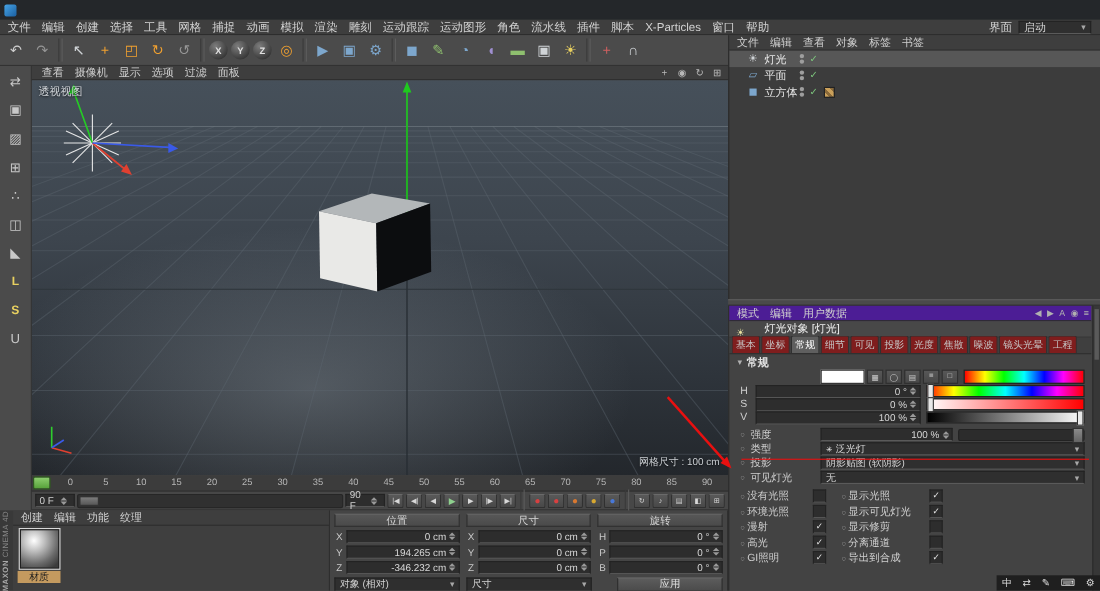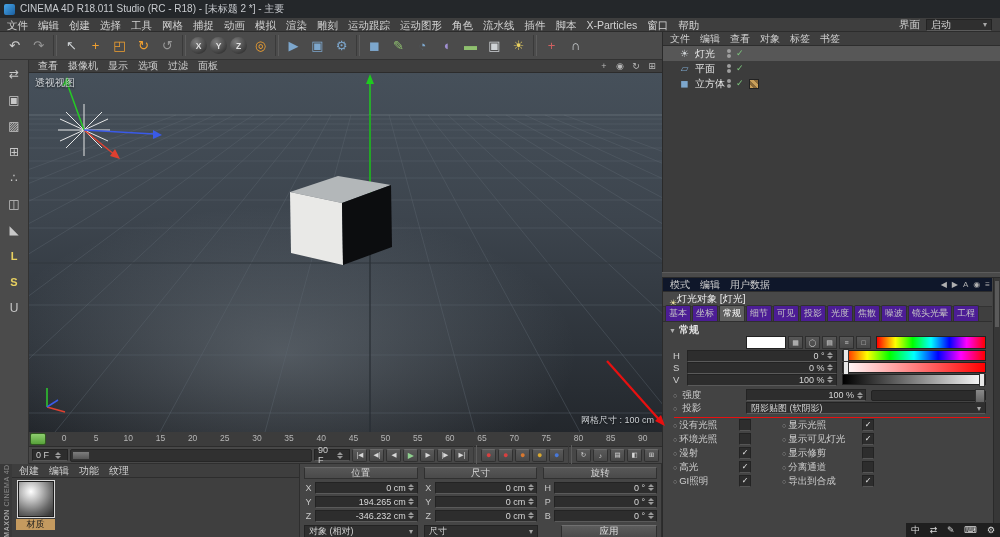--- a/index.html
+++ b/index.html
@@ -107,28 +107,28 @@
   .vdots{display:flex;flex-direction:column;gap:1px}
   .vdots i{width:4px;height:4px;border-radius:50%;background:#9e9e9e}
   .om-check{font-size:9px;color:#7ec87e;line-height:11px}
   .tex-tag{width:10px;height:10px;border:1px solid #222;box-sizing:border-box;
     background:linear-gradient(45deg,#caa05a 25%,#8a6a3a 25%,#8a6a3a 50%,#caa05a 50%,#caa05a 75%,#8a6a3a 75%)}
   #om-splitter{position:absolute;left:662px;top:272px;width:338px;height:6px;background:#4a4a4a;
                border-top:1px solid #5c5c5c;border-bottom:1px solid #2a2a2a;box-sizing:border-box}
   
   #am{position:absolute;left:662px;top:278px;width:338px;height:259px;background:#434343;border-left:1px solid #2a2a2a;
       box-sizing:border-box;padding-right:8px}
-  .am-menu{height:13px;background:#0f172a;border-bottom:1px solid #2d2d2d;display:flex;align-items:center;padding:0 2px}
+  .am-menu{height:13px;background:#4c1d95;border-bottom:1px solid #2d2d2d;display:flex;align-items:center;padding:0 2px}
   .am-menu .mi{padding:0 5px;font-size:10px;color:#cfcfcf}
   .am-menu .right{margin-left:auto;display:flex;gap:5px;font-size:8px;color:#b0b0b0;align-items:center}
-  .am-title{height:14px;display:flex;align-items:flex-start;gap:0;padding:0 6px;background:#484848;border-bottom:1px solid #333}
+  .am-title{height:14px;display:flex;align-items:flex-start;gap:18px;padding:0 6px;background:#484848;border-bottom:1px solid #333}
   .am-title-icon::before{content:"☀";font-size:9px;color:#e8e0a0}
   .am-title .ttl{font-size:10px;color:#ededed}
   .am-tabs{display:flex;align-items:flex-end;height:14px;background:#3f3f3f;border-bottom:1px solid #2f2f2f;padding:0 2px;gap:1px}
-  .tab{font-size:9px;color:#c6c6c6;padding:1px 3px;background:#4c1d95;border:1px solid #303030;border-bottom:none;
+  .tab{font-size:9px;color:#c6c6c6;padding:1px 3px;background:#7f1d1d;border:1px solid #303030;border-bottom:none;
        border-radius:2px 2px 0 0;white-space:nowrap}
   .tab.active{background:#5f5f5f;color:#fff}
   .am-body{padding-top:2px}
   .sec-head{font-size:10px;font-weight:bold;color:#e2e2e2;padding:0 6px;height:12px;display:flex;align-items:center;gap:3px}
   .sec-head::before{content:"▼";font-size:7px;color:#b0b0b0}
   .am-row{display:flex;align-items:center;height:12px;margin:0 0 1px 0;padding-left:10px}
   .am-row.h11{height:11px}
   .am-label{width:73px;min-width:73px;font-size:9.5px;color:#cfcfcf;display:flex;align-items:center;gap:3px;box-sizing:border-box}
   .pdot::before{content:"○";font-size:7px;color:#9a9a9a;margin-right:2px}
   .exp::before{content:"▼";font-size:7px;color:#b0b0b0;margin-right:2px}
@@ -143,38 +143,37 @@
   .bar-s{background:linear-gradient(to right,#ffffff,#f00)}
   .bar-v{background:linear-gradient(to right,#000,#fff)}
   .bar-marker{position:absolute;top:-2px;width:4px;height:12px;background:#e8e8e8;border:1px solid #333}
   .mk-l{left:0}.mk-r{right:0}
   .slider{flex:1;height:9px;margin:0 6px 0 5px;background:#2c2c2c;border:1px solid #222;border-radius:2px;position:relative}
   .slider-handle{position:absolute;right:0;top:-2px;width:8px;height:12px;background:linear-gradient(#8a8a8a,#636363);border:1px solid #333}
   .am-dd{flex:1;margin-right:6px;height:12px;font-size:9px}
   .dd-ic::before{content:"✳";font-size:7px;color:#e8e8e8;margin-right:3px}
   .opt-row{display:flex;align-items:center;height:14px;padding-left:10px}
   .opt-label{width:66px;min-width:66px;font-size:9.5px;color:#cfcfcf}
-  .opt-label2{width:80px;min-width:80px;font-size:9.5px;color:#cfcfcf;margin-left:31px}
+  .opt-label2{width:80px;min-width:80px;font-size:9.5px;color:#cfcfcf;margin-left:14px}
   .cb{width:10px;height:10px;background:#2d2d2d;border:1px solid #232323;border-bottom-color:#555;color:#eaeaea;
       font-size:8px;line-height:10px;text-align:center;box-sizing:content-box}
   #am-scroll{position:absolute;left:993px;top:278px;width:7px;height:259px;background:#373737;border-left:1px solid #2a2a2a;box-sizing:border-box}
   #am-scroll .thumb{margin:3px 1px;height:46px;background:#5a5a5a}
   
   #anno-arrow{position:absolute;left:575px;top:345px;width:120px;height:95px;z-index:60;pointer-events:none}
   #type-underline{position:absolute;left:674px;top:417px;width:316px;height:1px;background:#e81010;z-index:55}
   #ime{position:absolute;left:906px;top:523px;width:94px;height:14px;background:#1f1f1f;display:flex;align-items:center;
        justify-content:space-around;z-index:70}
   #ime span{font-size:9px;color:#dddddd}
 </style>
 </head>
 <body>
 
 <div id="titlebar">
   <span class="appicon"></span>
-  <span class="title">CINEMA 4D R18.011 Studio (RC - R18) - [未标题 2 *] - 主要</span>
 </div>
 
 <div id="menubar">
   <span class="menu-item">文件</span>
   <span class="menu-item">编辑</span>
   <span class="menu-item">创建</span>
   <span class="menu-item">选择</span>
   <span class="menu-item">工具</span>
   <span class="menu-item">网格</span>
   <span class="menu-item">捕捉</span>
@@ -665,23 +664,35 @@
           <span class="spin">
             <i class="up"></i>
             <i class="dn"></i>
           </span>
         </div>
       <span class="slider">
           <span class="slider-handle"></span>
         </span>
     </div>
     <div class="am-row">
+      <span class="am-label pdot">类型</span>
+      <div class="dd am-dd">
+          <span class="dd-ic">泛光灯</span>
+        </div>
+    </div>
+    <div class="am-row">
       <span class="am-label pdot">投影</span>
       <div class="dd am-dd">
           <span>阴影贴图 (软阴影)</span>
+        </div>
+    </div>
+    <div class="am-row">
+      <span class="am-label pdot">可见灯光</span>
+      <div class="dd am-dd">
+          <span>无</span>
         </div>
     </div>
     <div style="height:3px"></div>
     <div class="opt-row">
       <span class="opt-label pdot">没有光照</span>
       <span class="cb"></span>
       <span class="opt-label2 pdot">显示光照</span>
       <span class="cb">✓</span>
     </div>
     <div class="opt-row">

